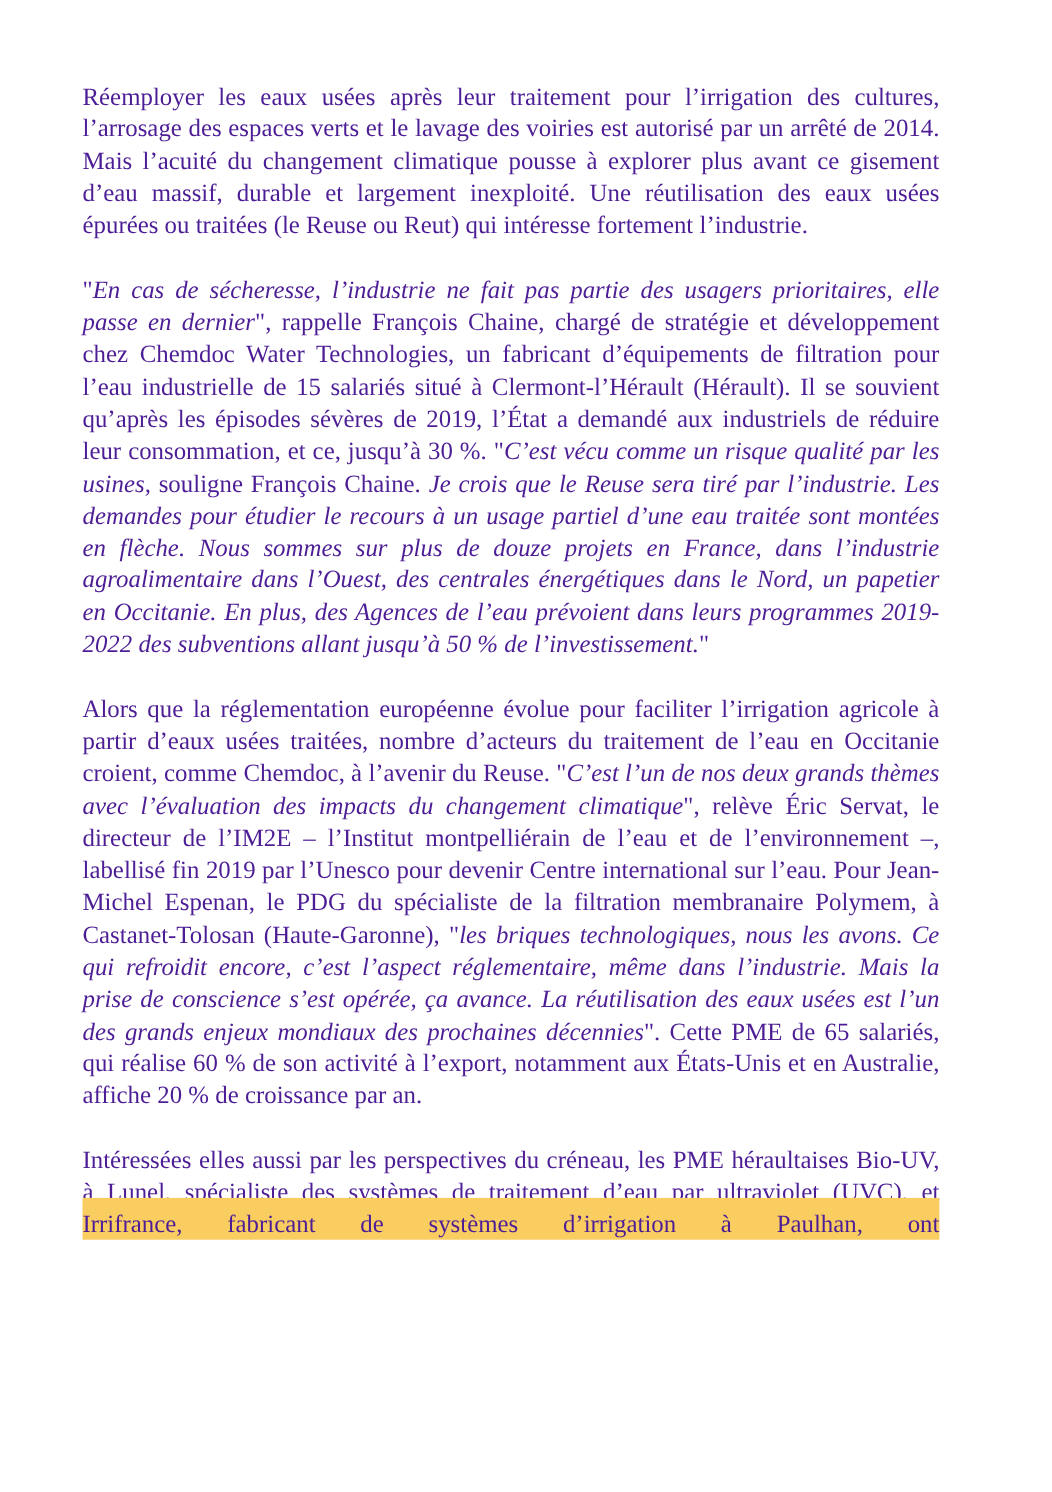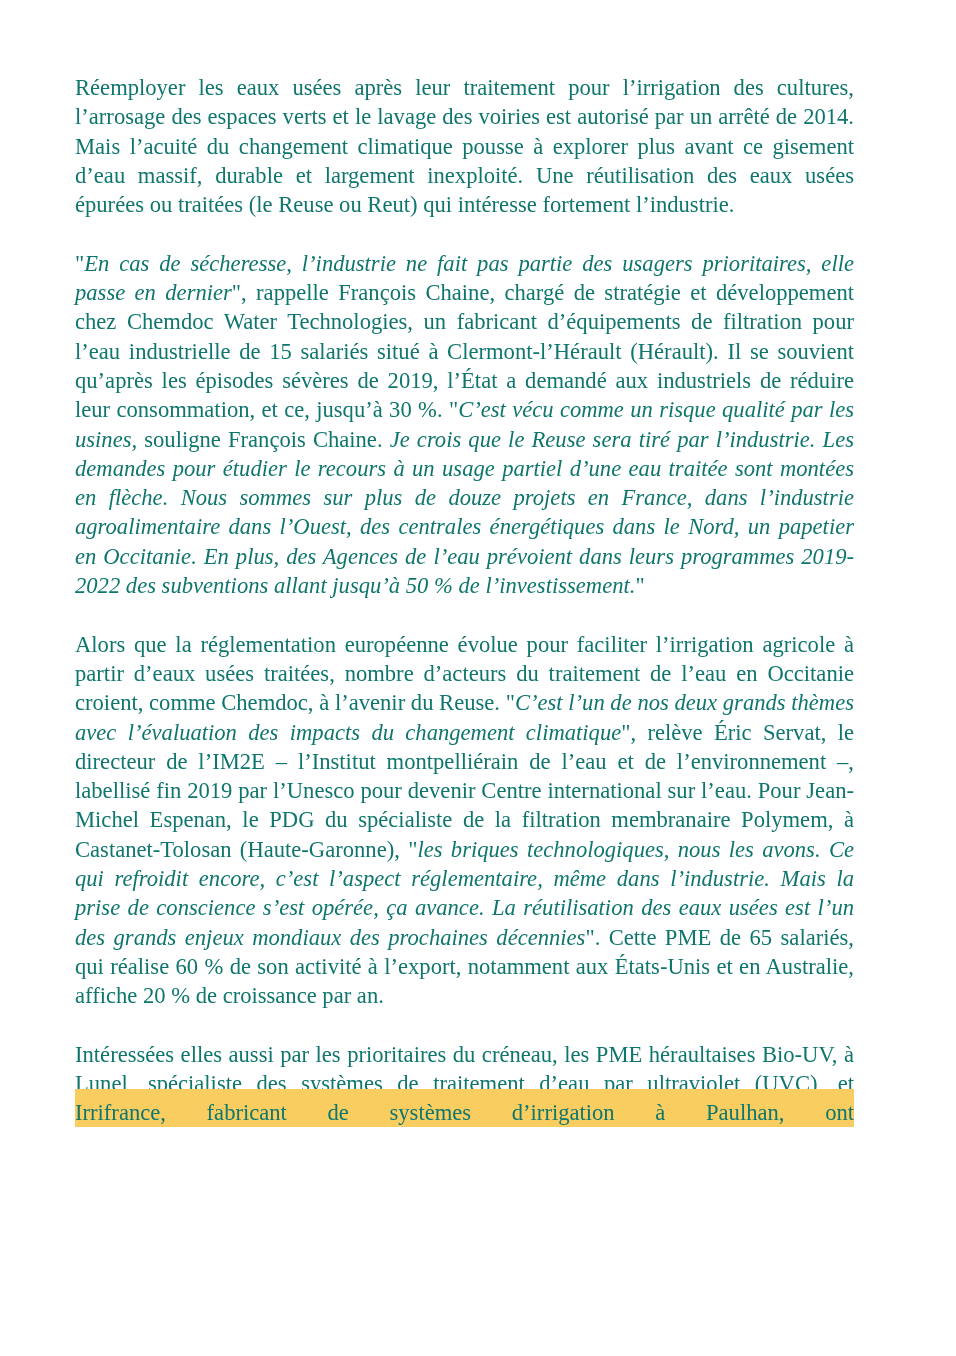--- a/index.html
+++ b/index.html
@@ -14,21 +14,21 @@
     position: relative;
   }
   .page {
     position: absolute;
     left: 75px;
     top: 73px;
     width: 779px;
     font-family: "Liberation Serif", "DejaVu Serif", serif;
     font-size: 22.6px;
     line-height: 29.3px;
-    color: #0f766e;
+    color: #4c1d95;
   }
   .para {
     margin: 0 0 29.3px 0;
     text-align: justify;
     text-align-last: left;
   }
   .para.last-line-justified {
     text-align-last: justify;
   }
   .it {
@@ -43,15 +43,15 @@
 <body>
 
 <div class="page">
 
   <p class="para"><span>Réemployer les eaux usées après leur traitement pour l’irrigation des cultures, l’arrosage des espaces verts et le lavage des voiries est autorisé par un arrêté de 2014. Mais l’acuité du changement climatique pousse à explorer plus avant ce gisement d’eau massif, durable et largement inexploité. Une réutilisation des eaux usées épurées ou traitées (le Reuse ou Reut) qui intéresse fortement l’industrie.</span></p>
 
   <p class="para"><span>"</span><span class="it">En cas de sécheresse, l’industrie ne fait pas partie des usagers prioritaires, elle passe en dernier</span><span>", rappelle François Chaine, chargé de stratégie et développement chez Chemdoc Water Technologies, un fabricant d’équipements de filtration pour l’eau industrielle de 15 salariés situé à Clermont-l’Hérault (Hérault). Il se souvient qu’après les épisodes sévères de 2019, l’État a demandé aux industriels de réduire leur consommation, et ce, jusqu’à 30 %. "</span><span class="it">C’est vécu comme un risque qualité par les usines,</span><span> souligne François Chaine. </span><span class="it">Je crois que le Reuse sera tiré par l’industrie. Les demandes pour étudier le recours à un usage partiel d’une eau traitée sont montées en flèche. Nous sommes sur plus de douze projets en France, dans l’industrie agroalimentaire dans l’Ouest, des centrales énergétiques dans le Nord, un papetier en Occitanie. En plus, des Agences de l’eau prévoient dans leurs programmes 2019-2022 des subventions allant jusqu’à 50 % de l’investissement.</span><span>"</span></p>
 
   <p class="para"><span>Alors que la réglementation européenne évolue pour faciliter l’irrigation agricole à partir d’eaux usées traitées, nombre d’acteurs du traitement de l’eau en Occitanie croient, comme Chemdoc, à l’avenir du Reuse. "</span><span class="it">C’est l’un de nos deux grands thèmes avec l’évaluation des impacts du changement climatique</span><span>", relève Éric Servat, le directeur de l’IM2E – l’Institut montpelliérain de l’eau et de l’environnement –, labellisé fin 2019 par l’Unesco pour devenir Centre international sur l’eau. Pour Jean-Michel Espenan, le PDG du spécialiste de la filtration membranaire Polymem, à Castanet-Tolosan (Haute-Garonne), "</span><span class="it">les briques technologiques, nous les avons. Ce qui refroidit encore, c’est l’aspect réglementaire, même dans l’industrie. Mais la prise de conscience s’est opérée, ça avance. La réutilisation des eaux usées est l’un des grands enjeux mondiaux des prochaines décennies</span><span>". Cette PME de 65 salariés, qui réalise 60 % de son activité à l’export, notamment aux États-Unis et en Australie, affiche 20 % de croissance par an.</span></p>
 
-  <p class="para last-line-justified"><span>Intéressées elles aussi par les prioritaires du créneau, les PME héraultaises Bio-UV, à Lunel, spécialiste des systèmes de traitement d’eau par ultraviolet (UVC), et </span><span class="hl">Irrifrance, fabricant de systèmes d’irrigation à Paulhan, ont</span></p>
+  <p class="para last-line-justified"><span>Intéressées elles aussi par les perspectives du créneau, les PME héraultaises Bio-UV, à Lunel, spécialiste des systèmes de traitement d’eau par ultraviolet (UVC), et </span><span class="hl">Irrifrance, fabricant de systèmes d’irrigation à Paulhan, ont</span></p>
 
 </div>
 
 </body></html>

